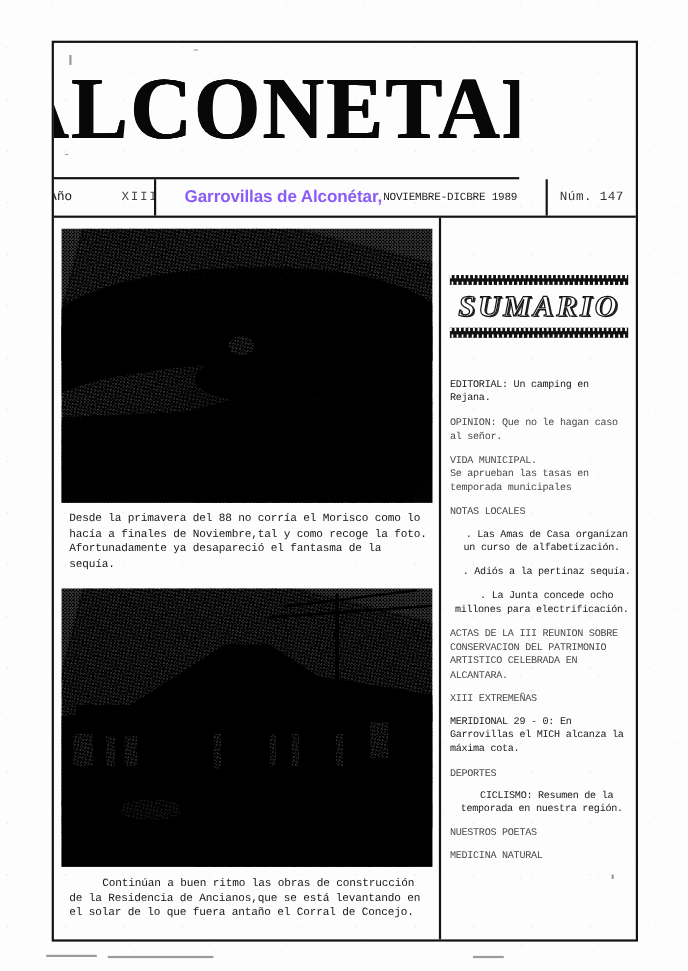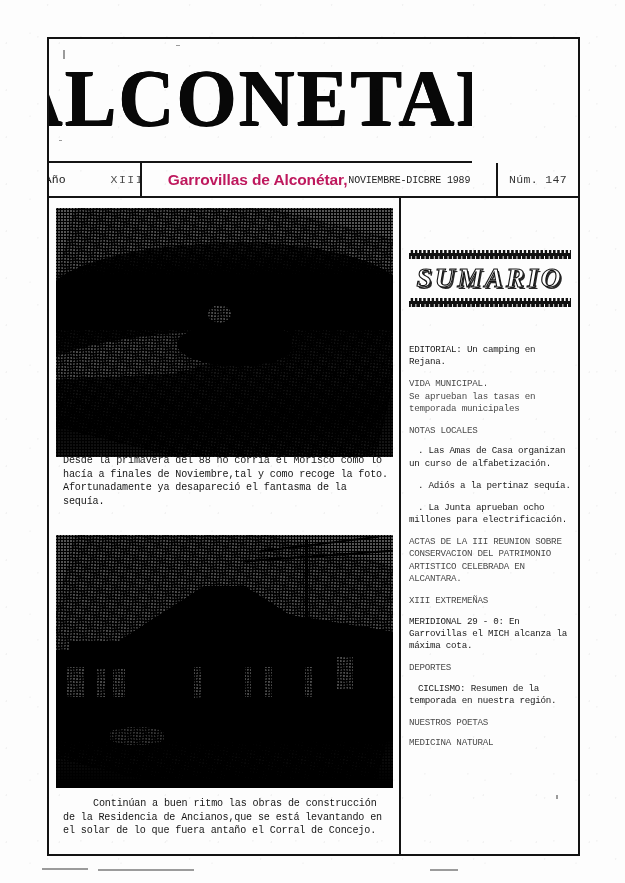--- a/index.html
+++ b/index.html
@@ -115,21 +115,21 @@
   .info-center {
     flex: 1;
     border-right: 2px solid #141414;
     justify-content: center;
     padding: 0 4px;
   }
   .info-place {
     font-family: "Liberation Sans", sans-serif;
     font-weight: bold;
     font-size: 15.5px;
-    color: #be185d;
+    color: #8b5cf6;
     letter-spacing: -0.1px;
   }
   .info-date {
     font-family: "Liberation Mono", "DejaVu Sans Mono", monospace;
     font-size: 10px;
     color: #1d1d1d;
     letter-spacing: -0.2px;
     margin-left: 1px;
     align-self: center;
     position: relative;
@@ -312,21 +312,21 @@
     left: 14px;
     width: 330px;
     font-family: "Liberation Mono", "DejaVu Sans Mono", monospace;
     font-size: 10.1px;
     line-height: 13.6px;
     color: #161616;
     letter-spacing: -0.15px;
     white-space: pre-line;
     text-align: left;
   }
-  #caption1 { top: 256px; }
+  #caption1 { top: 268px; }
   #caption2 { top: 599px; text-indent: 30px; }
 
   
   .sumario-head {
     position: absolute;
     left: 3px;
     top: 52px;
     width: 168px;
     text-align: center;
   }
@@ -378,21 +378,21 @@
     line-height: 12.4px;
     color: #1a1a1a;
     letter-spacing: -0.25px;
   }
   .sum-entry {
     margin-bottom: 9.5px;
     white-space: pre-line;
   }
   .sum-entry.tight { margin-bottom: 8px; }
   .sum-entry.faint { color: #4a4a4a; }
-  .sum-entry.indent { text-indent: 9px; }
+  .sum-entry.indent { text-indent: 9px; text-align: center; }
 
   
   .speck {
     position: absolute;
     background: #3a3a3a;
     opacity: .5;
   }
 </style>
 </head>
 <body>
@@ -478,26 +478,27 @@
     <div class="col-right">
 
       <div class="sumario-head">
         <div class="deco-bar"></div>
         <div class="sumario-word">SUMARIO</div>
         <div class="deco-bar"></div>
       </div>
 
       <div class="sumario-list">
         <div class="sum-entry">EDITORIAL: Un camping en Rejana.</div>
+        <div class="sum-entry faint">OPINION: Que no le hagan caso al señor.</div>
         <div class="sum-entry faint">VIDA MUNICIPAL.
   Se aprueban las tasas en temporada municipales</div>
         <div class="sum-entry tight faint">NOTAS LOCALES</div>
         <div class="sum-entry indent">. Las Amas de Casa organizan un curso de alfabetización.</div>
         <div class="sum-entry indent">. Adiós a la pertinaz sequía.</div>
-        <div class="sum-entry indent">. La Junta aprueban ocho millones para electrificación.</div>
+        <div class="sum-entry indent">. La Junta concede ocho millones para electrificación.</div>
         <div class="sum-entry faint">ACTAS DE LA III REUNION SOBRE CONSERVACION DEL PATRIMONIO ARTISTICO CELEBRADA EN ALCANTARA.</div>
         <div class="sum-entry tight faint">XIII EXTREMEÑAS</div>
         <div class="sum-entry">MERIDIONAL 29 - 0: En Garrovillas el MICH alcanza la máxima cota.</div>
         <div class="sum-entry tight faint">DEPORTES</div>
         <div class="sum-entry indent">CICLISMO: Resumen de la temporada en nuestra región.</div>
         <div class="sum-entry tight faint">NUESTROS POETAS</div>
         <div class="sum-entry faint">MEDICINA NATURAL</div>
       </div>
 
     </div>

